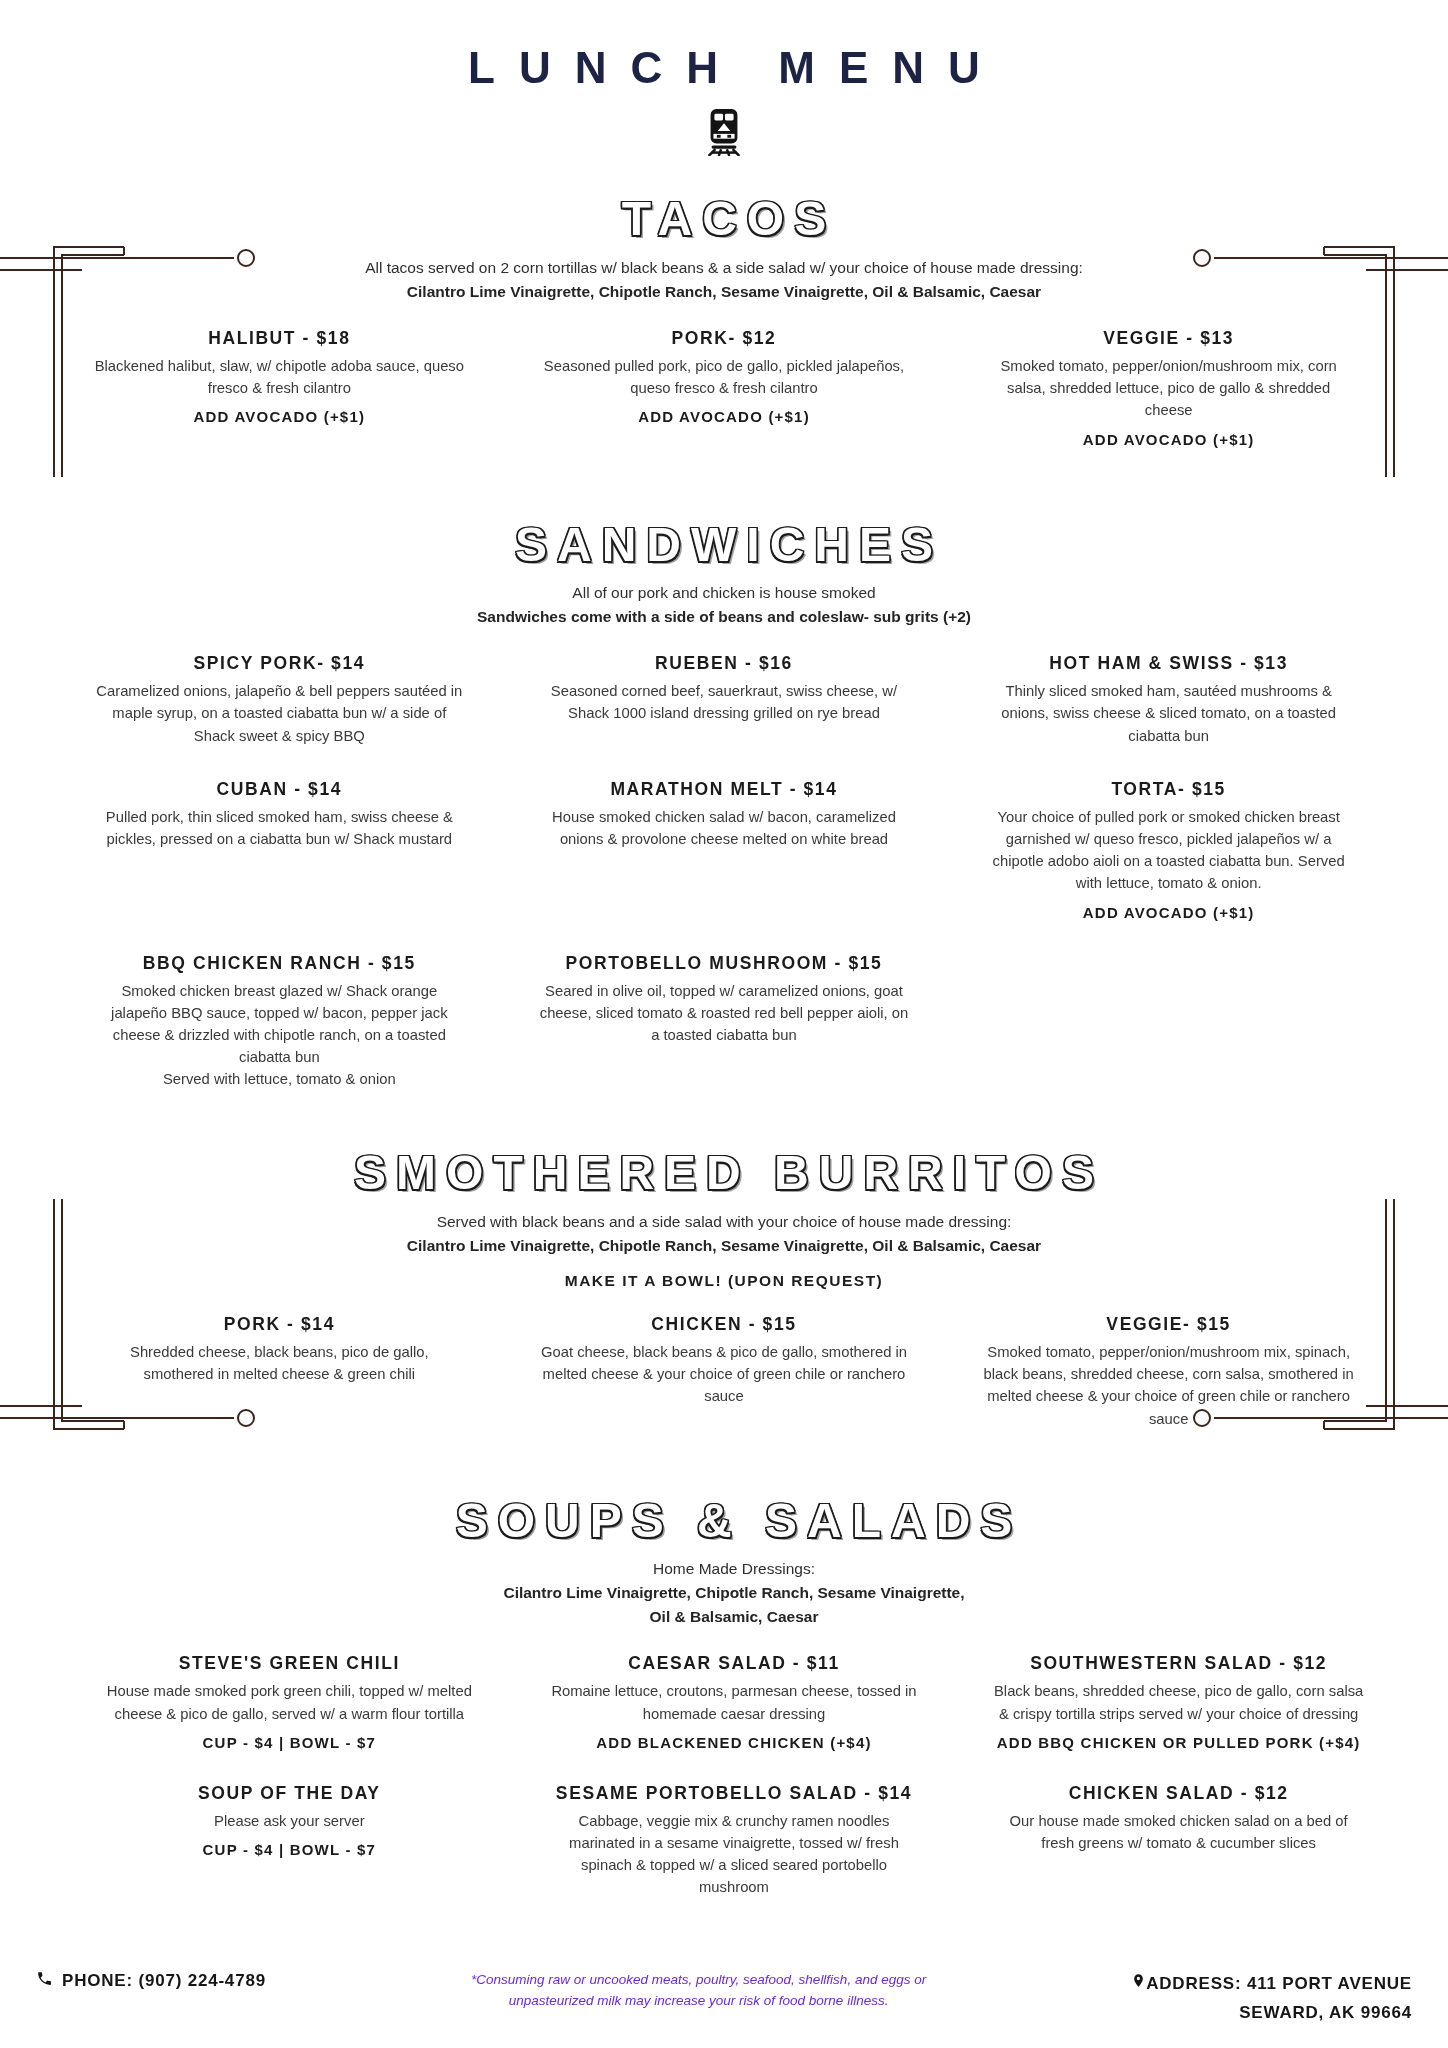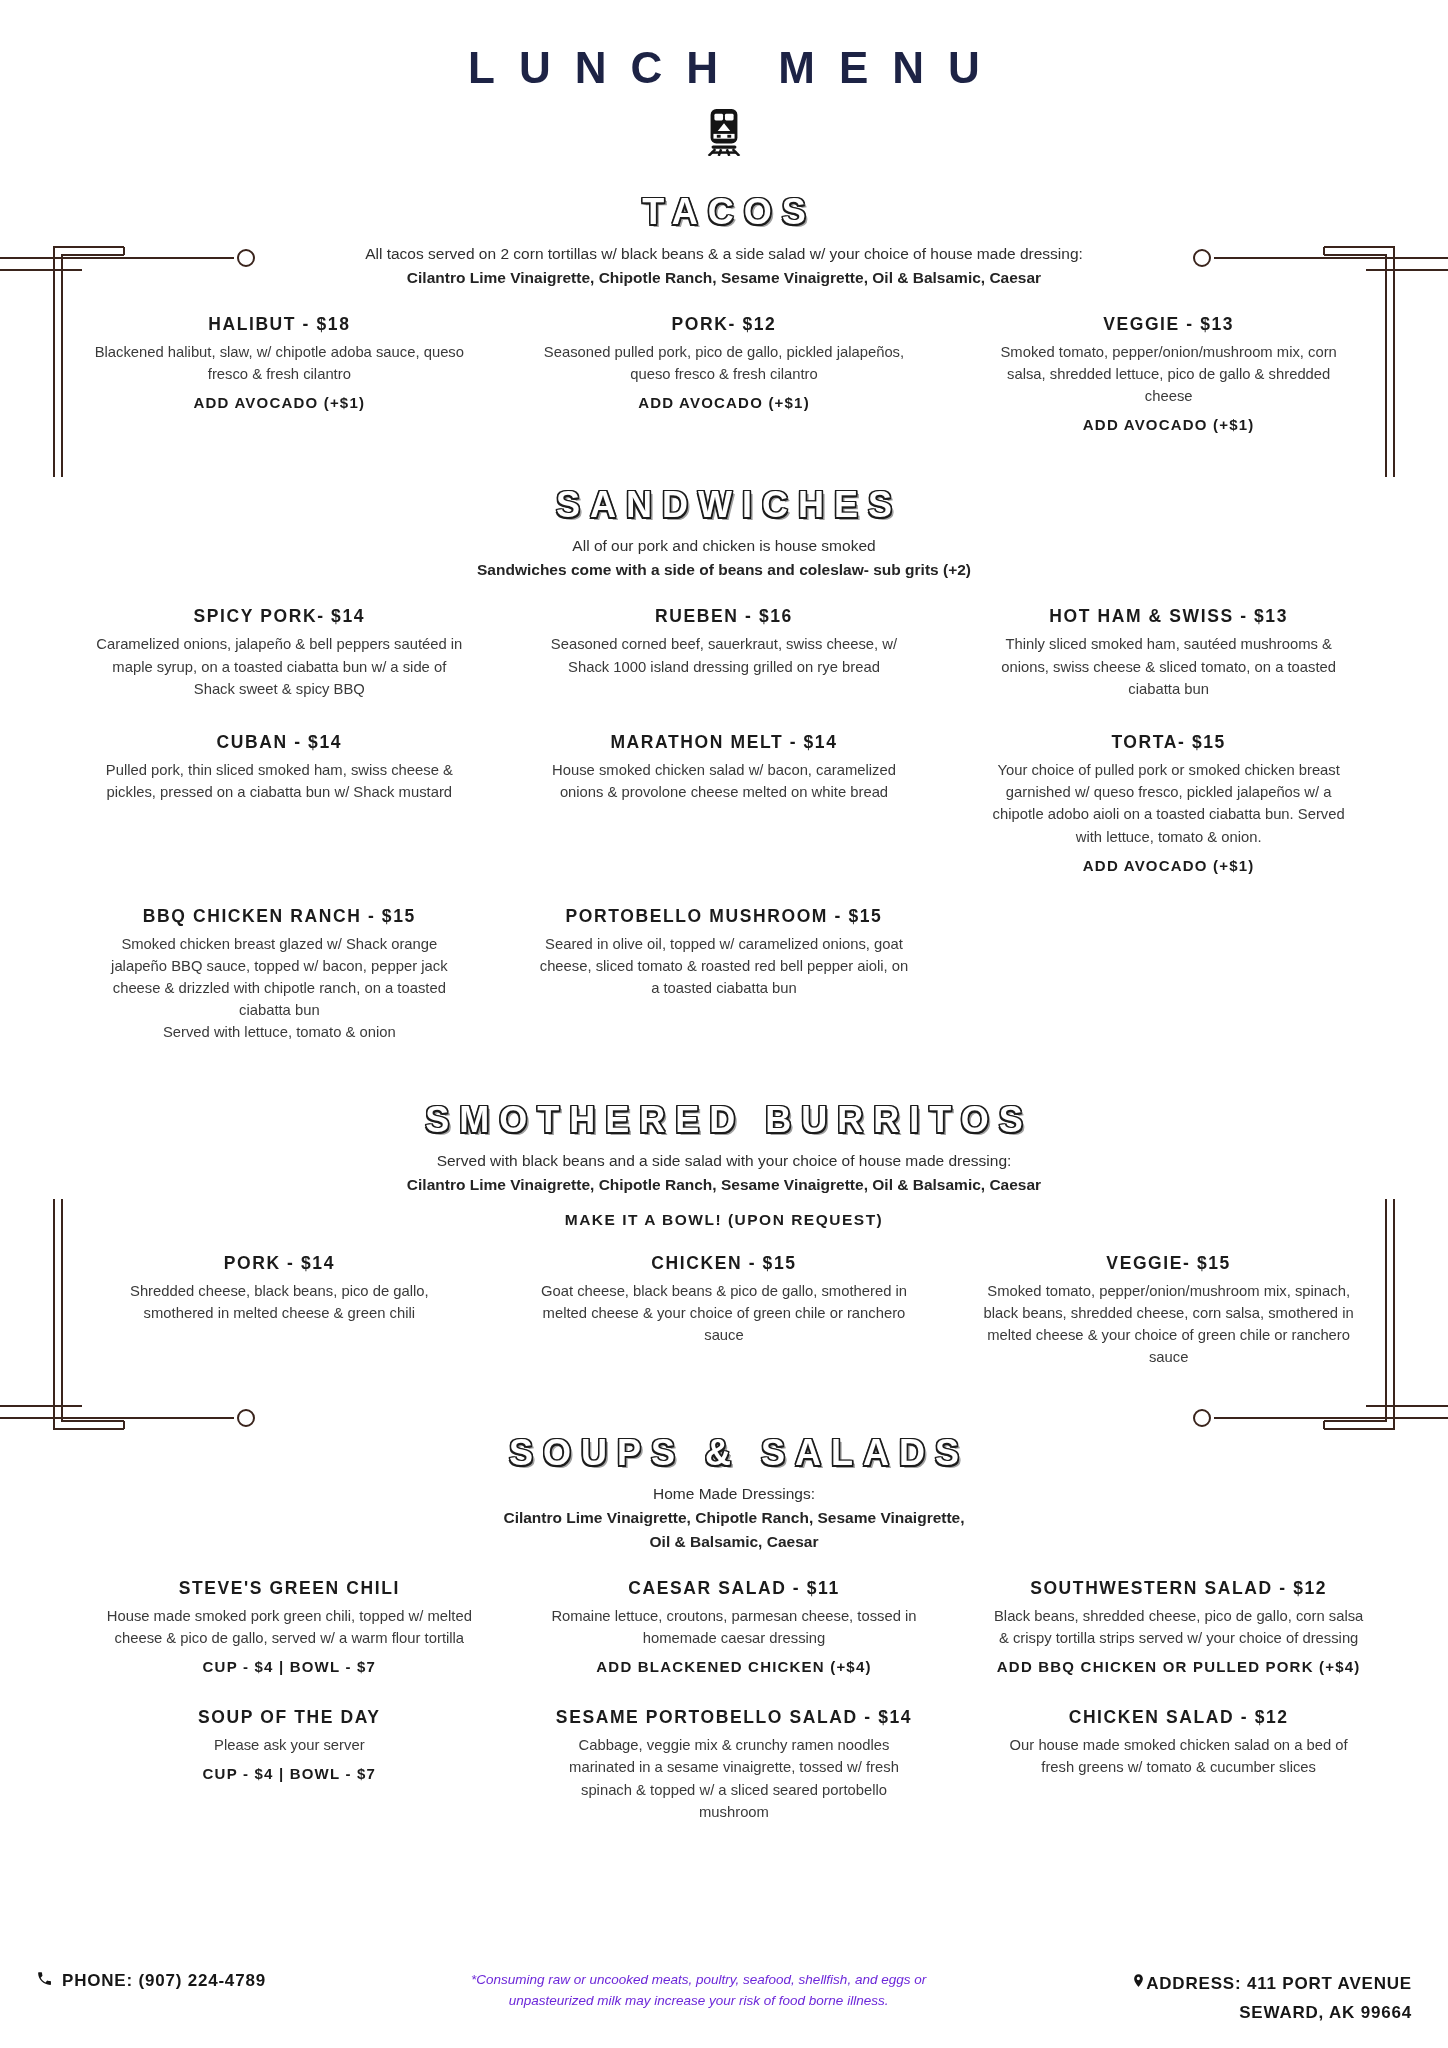--- a/index.html
+++ b/index.html
@@ -9,31 +9,31 @@
     font-family:"Liberation Sans",sans-serif;
   }
   .page-title{
     padding-top:44px;text-align:center;
     font-size:44px;font-weight:bold;line-height:1.1;
     letter-spacing:24px;text-indent:24px;color:#1d2345;
   }
   .train-wrap{margin:14px auto 0;width:54px;text-align:center;}
   .section{text-align:center;}
   .section-title{
-    font-size:36px;font-weight:bold;line-height:1.2;
+    font-size:48px;font-weight:bold;line-height:1.2;
     letter-spacing:10px;text-indent:10px;color:#ffffff;
     text-shadow:
       -1.5px -1.5px 0 #1c1c1c, 1.5px -1.5px 0 #1c1c1c,
       -1.5px  1.5px 0 #1c1c1c, 1.5px  1.5px 0 #1c1c1c,
       -1.5px  0 0 #1c1c1c, 1.5px 0 0 #1c1c1c,
       0 -1.5px 0 #1c1c1c, 0 1.5px 0 #1c1c1c,
       3px 3px 0 #a2a2a2;
   }
   .mt-tacos{margin-top:30px;}
-  .mt-sandwiches{margin-top:50px;}
+  .mt-sandwiches{margin-top:68px;}
   .mt-burritos{margin-top:54px;}
   .mt-soups{margin-top:62px;margin-left:20px;}
   .section-note{margin-top:8px;font-size:15.5px;line-height:1.55;color:#2f2f2f;}
   .section-note .bold{font-weight:bold;color:#242424;}
   .section-note .narrow{display:block;max-width:470px;margin:0 auto;}
   .caps-note{
     margin-top:14px;font-size:15.5px;font-weight:bold;letter-spacing:1.5px;
     color:#1c1c1c;
   }
   .items-grid{

